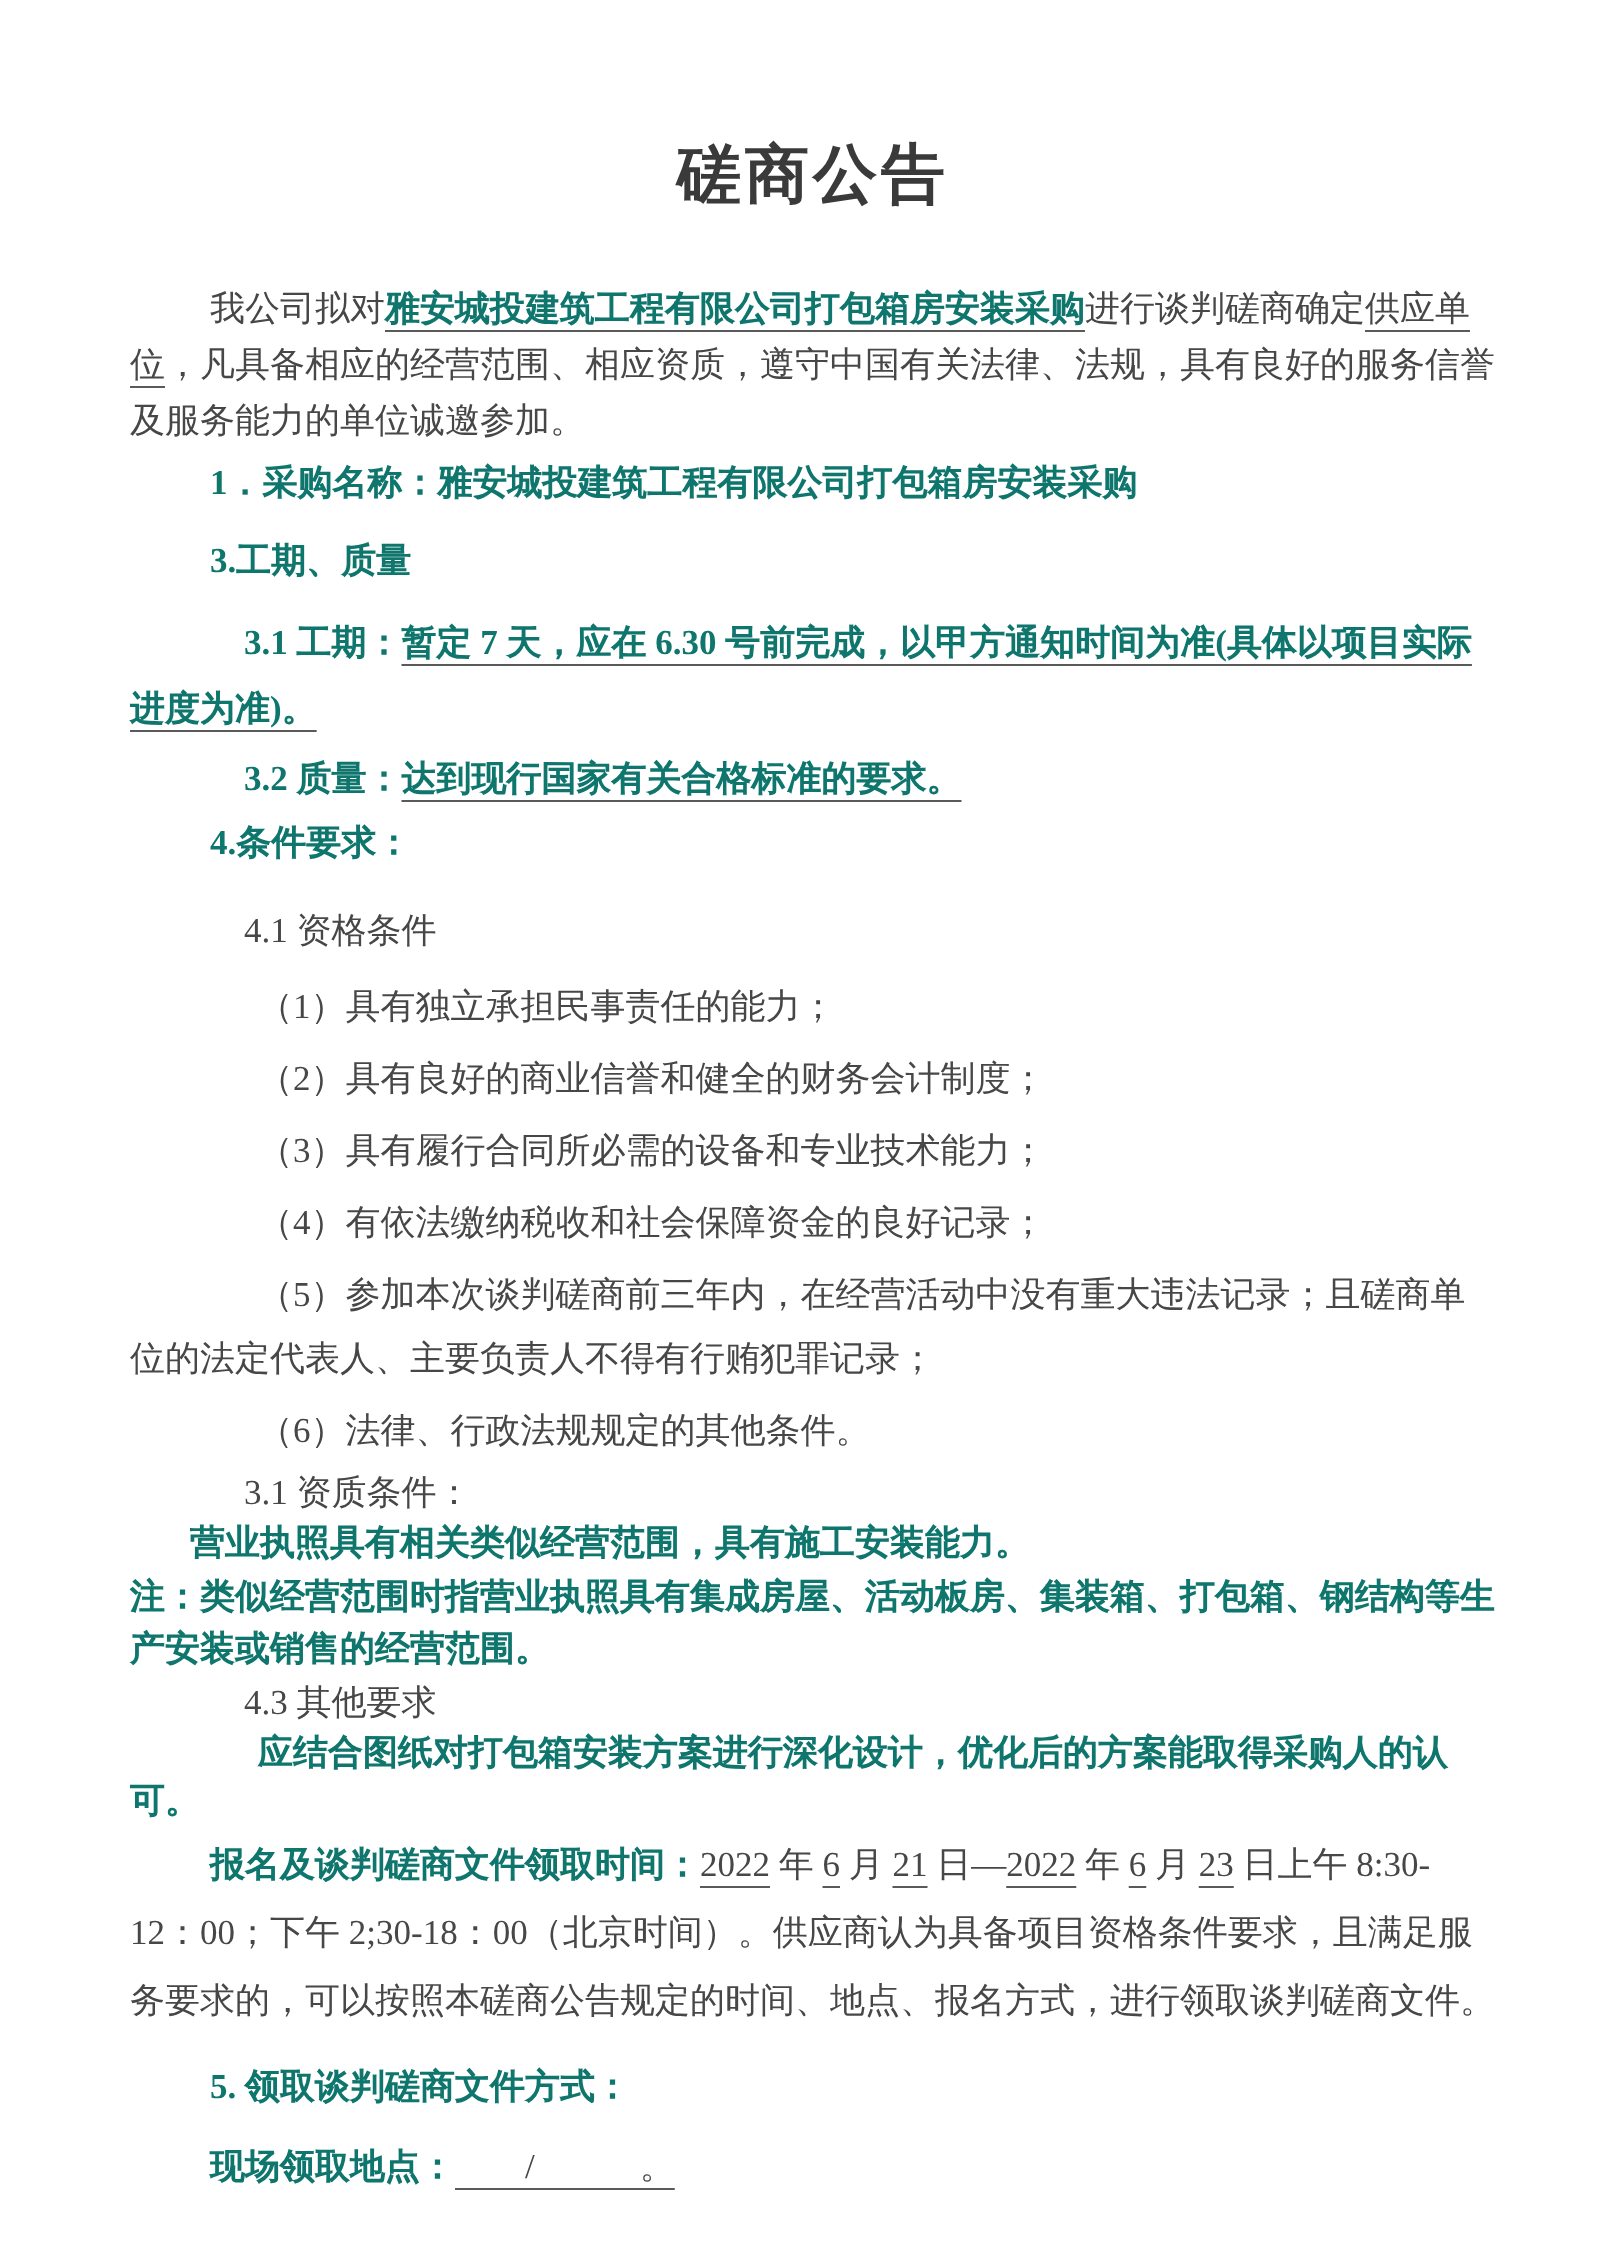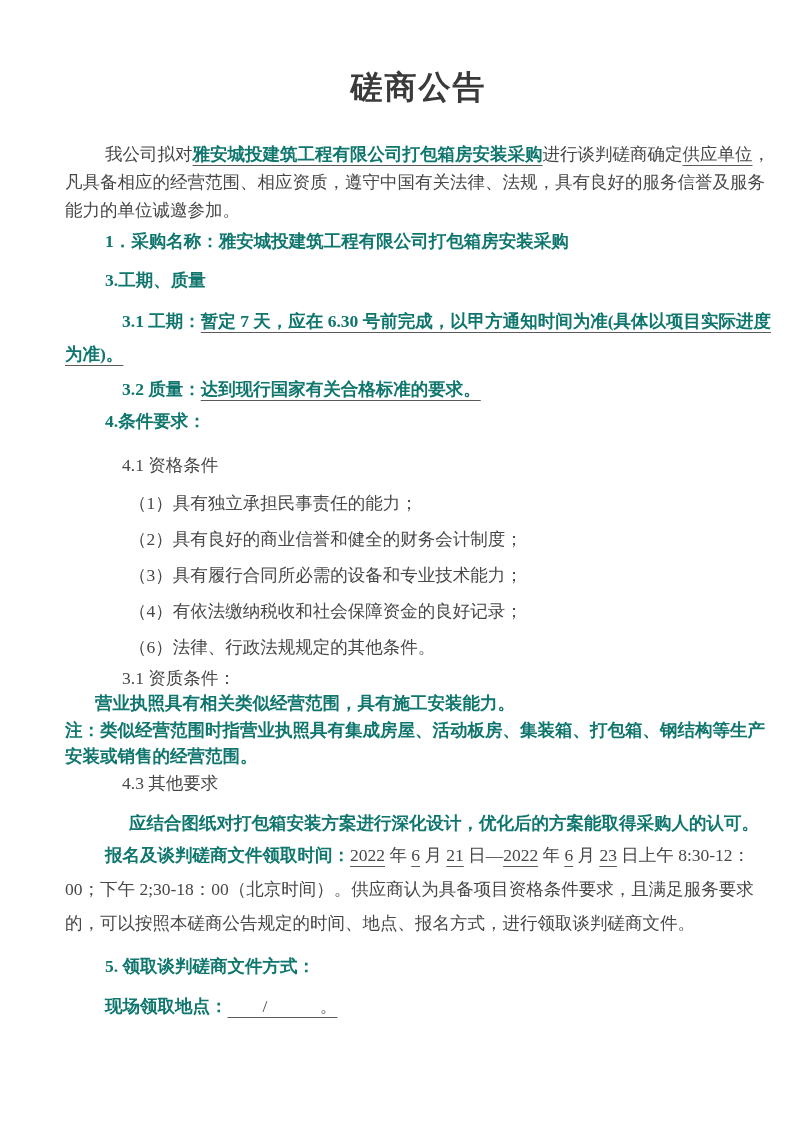--- a/index.html
+++ b/index.html
@@ -6,21 +6,21 @@
   body {
     width: 800px; height: 1131px;
     font-family: "Liberation Serif", "DejaVu Serif", serif;
     color: #474747;
     position: relative;
     overflow: hidden;
   }
   .page {
     box-sizing: border-box;
     width: 800px; height: 1101px;
-    padding: 58px 28px 0 65px;
+    padding: 58px 52px 0 65px;
   }
   h1.doc-title {
     text-align: center;
     font-size: 32px;
     font-weight: 700;
     color: #3a3a3a;
     letter-spacing: 2px;
     margin: 8px 0 30px 0;
   }
   p {
@@ -74,31 +74,32 @@
   <p class="ind-b mt-sm"><span class="b">3.2 质量：</span><span class="b u">达到现行国家有关合格标准的要求。</span></p>
 
   <p class="ind-a mt-sm b">4.条件要求：</p>
 
   <p class="ind-b mt-lg">4.1 资格条件</p>
 
   <p class="ind-c cond" style="margin-top:8px">（1）具有独立承担民事责任的能力；</p>
   <p class="ind-c cond">（2）具有良好的商业信誉和健全的财务会计制度；</p>
   <p class="ind-c cond">（3）具有履行合同所必需的设备和专业技术能力；</p>
   <p class="ind-c cond">（4）有依法缴纳税收和社会保障资金的良好记录；</p>
+  <p class="ind-c cond">（5）参加本次谈判磋商前三年内，在经营活动中没有重大违法记录；且磋商单位的法定代表人、主要负责人不得有行贿犯罪记录；</p>
   <p class="ind-c cond">（6）法律、行政法规规定的其他条件。</p>
 
   <p class="ind-b tight" style="margin-top:3px">3.1 资质条件：</p>
 
   <p class="ind-d b tight" style="margin-top:1px">营业执照具有相关类似经营范围，具有施工安装能力。</p>
 
   <p class="b note" style="margin-top:2px">注：类似经营范围时指营业执照具有集成房屋、活动板房、集装箱、打包箱、钢结构等生产安装或销售的经营范围。</p>
 
   <p class="ind-b tight" style="margin-top:2px">4.3 其他要求</p>
 
-  <p class="ind-c b tight" style="margin-top:16px">应结合图纸对打包箱安装方案进行深化设计，优化后的方案能取得采购人的认可。</p>
+  <p class="ind-c b tight" style="margin-top:1px">应结合图纸对打包箱安装方案进行深化设计，优化后的方案能取得采购人的认可。</p>
 
   <p class="ind-a signup"><span class="b">报名及谈判磋商文件领取时间：</span><span class="u">2022</span><span> 年 </span><span class="u">6</span><span> 月  </span><span class="u">21</span><span> 日—</span><span class="u">2022</span><span> 年 </span><span class="u">6</span><span> 月 </span><span class="u">23</span><span> 日上午 8:30-12：00；下午 2;30-18：00（北京时间）。供应商认为具备项目资格条件要求，且满足服务要求的，可以按照本磋商公告规定的时间、地点、报名方式，进行领取谈判磋商文件。</span></p>
 
   <p class="ind-a b" style="margin-top:12px">5. 领取谈判磋商文件方式：</p>
 
   <p class="ind-a pickup"><span class="b">现场领取地点：</span><span class="u blank">　　/　　　。</span></p>
 
 </div>
 
 </body></html>

